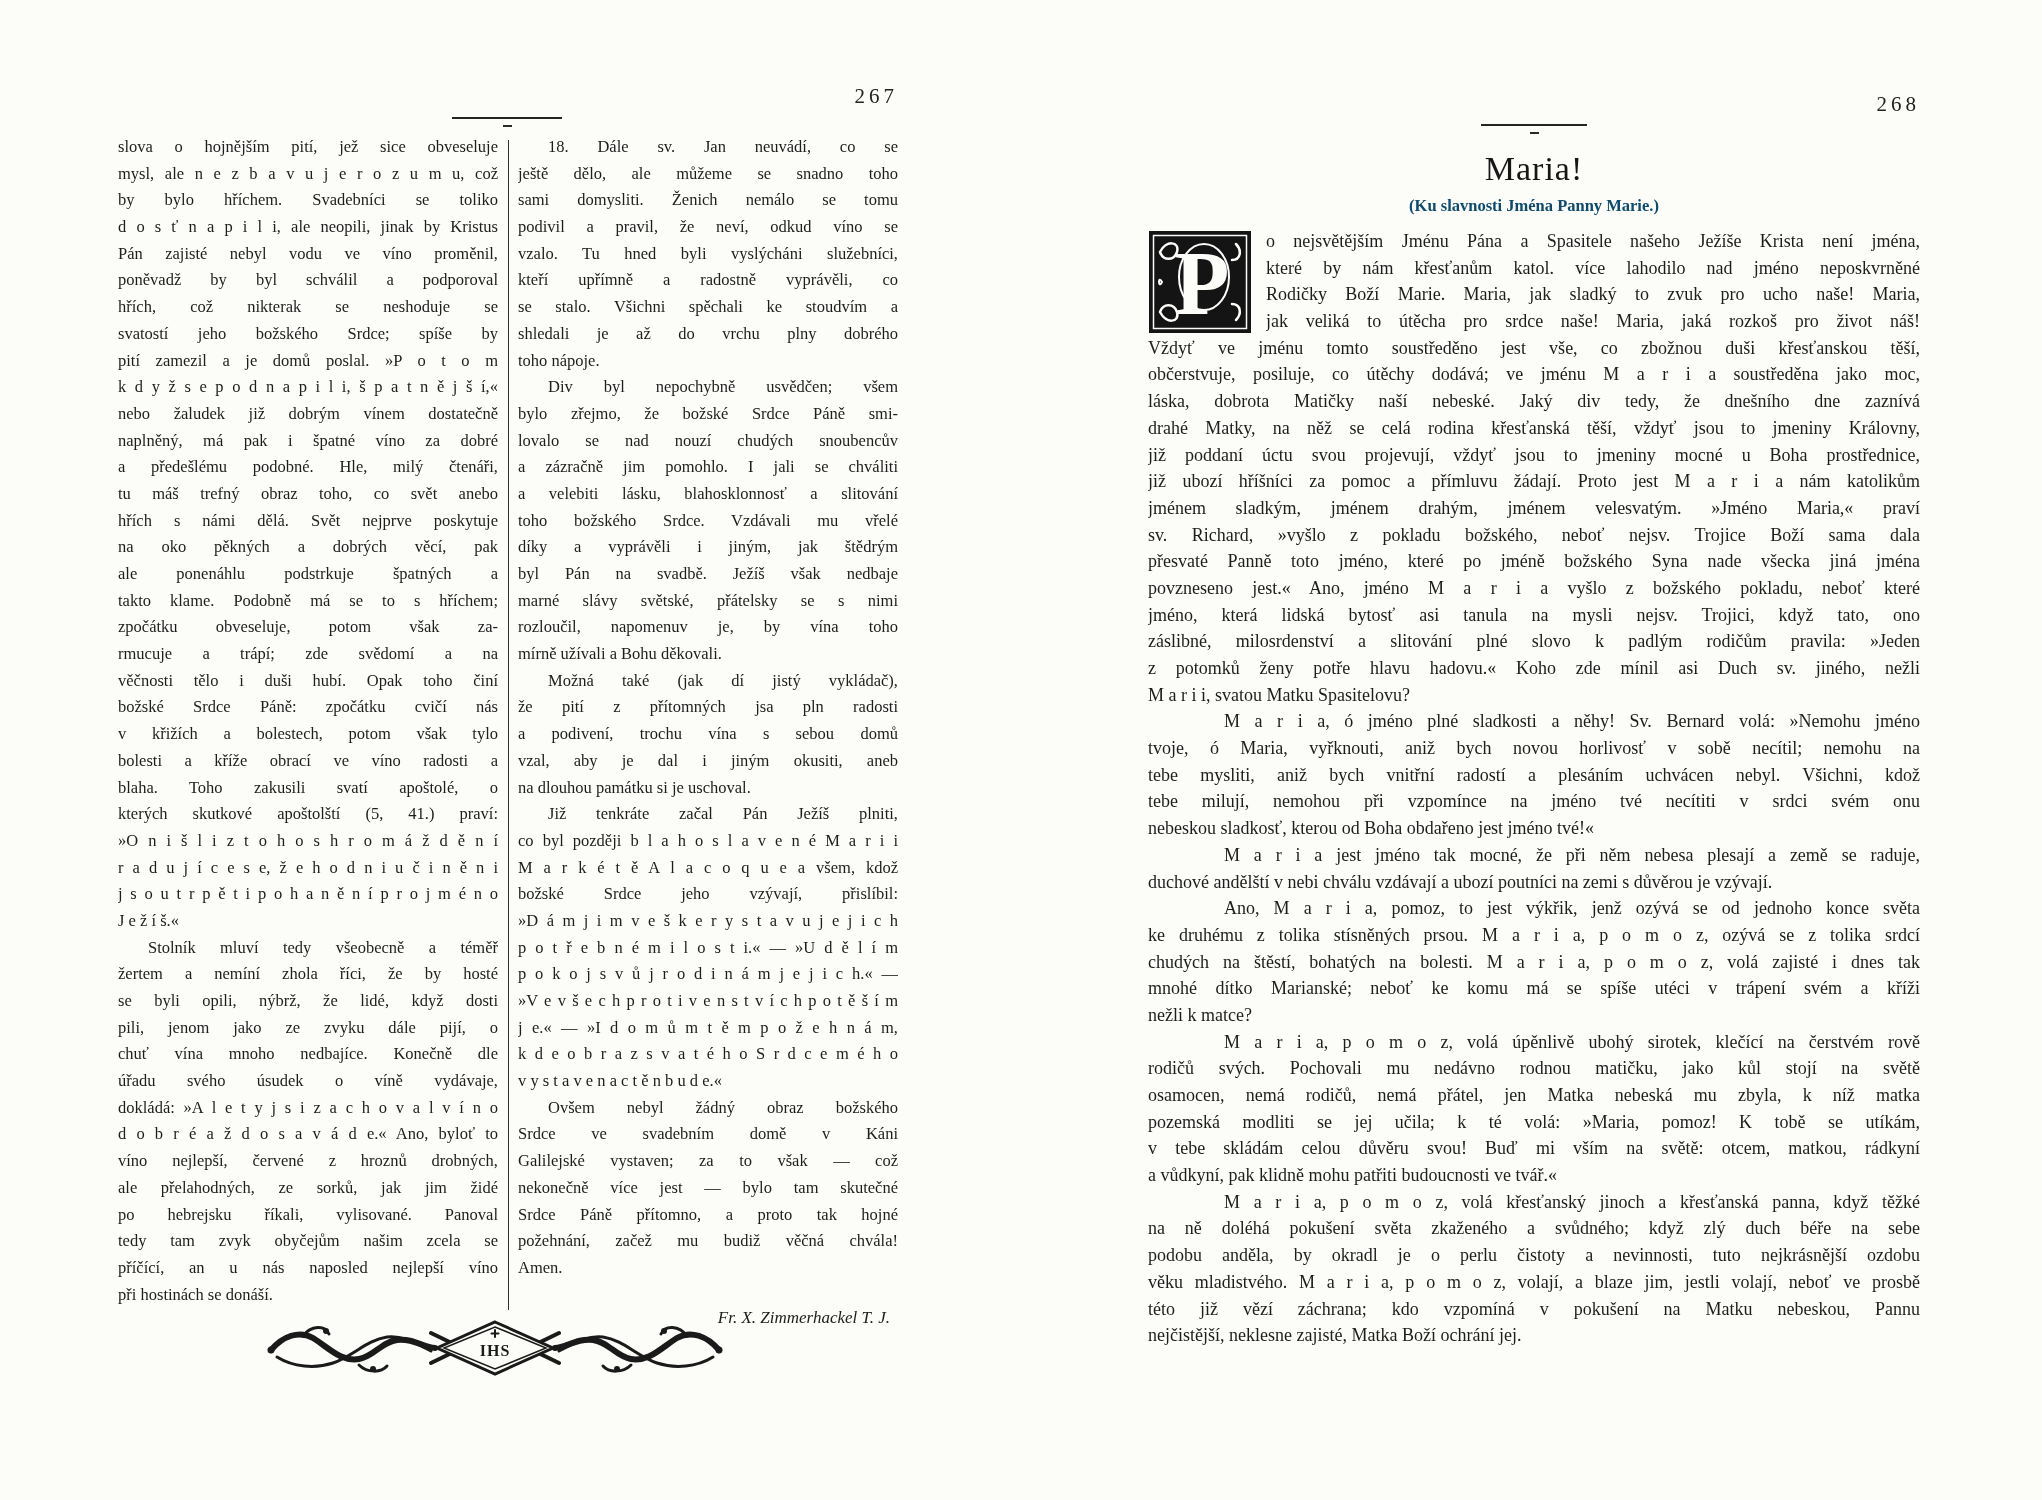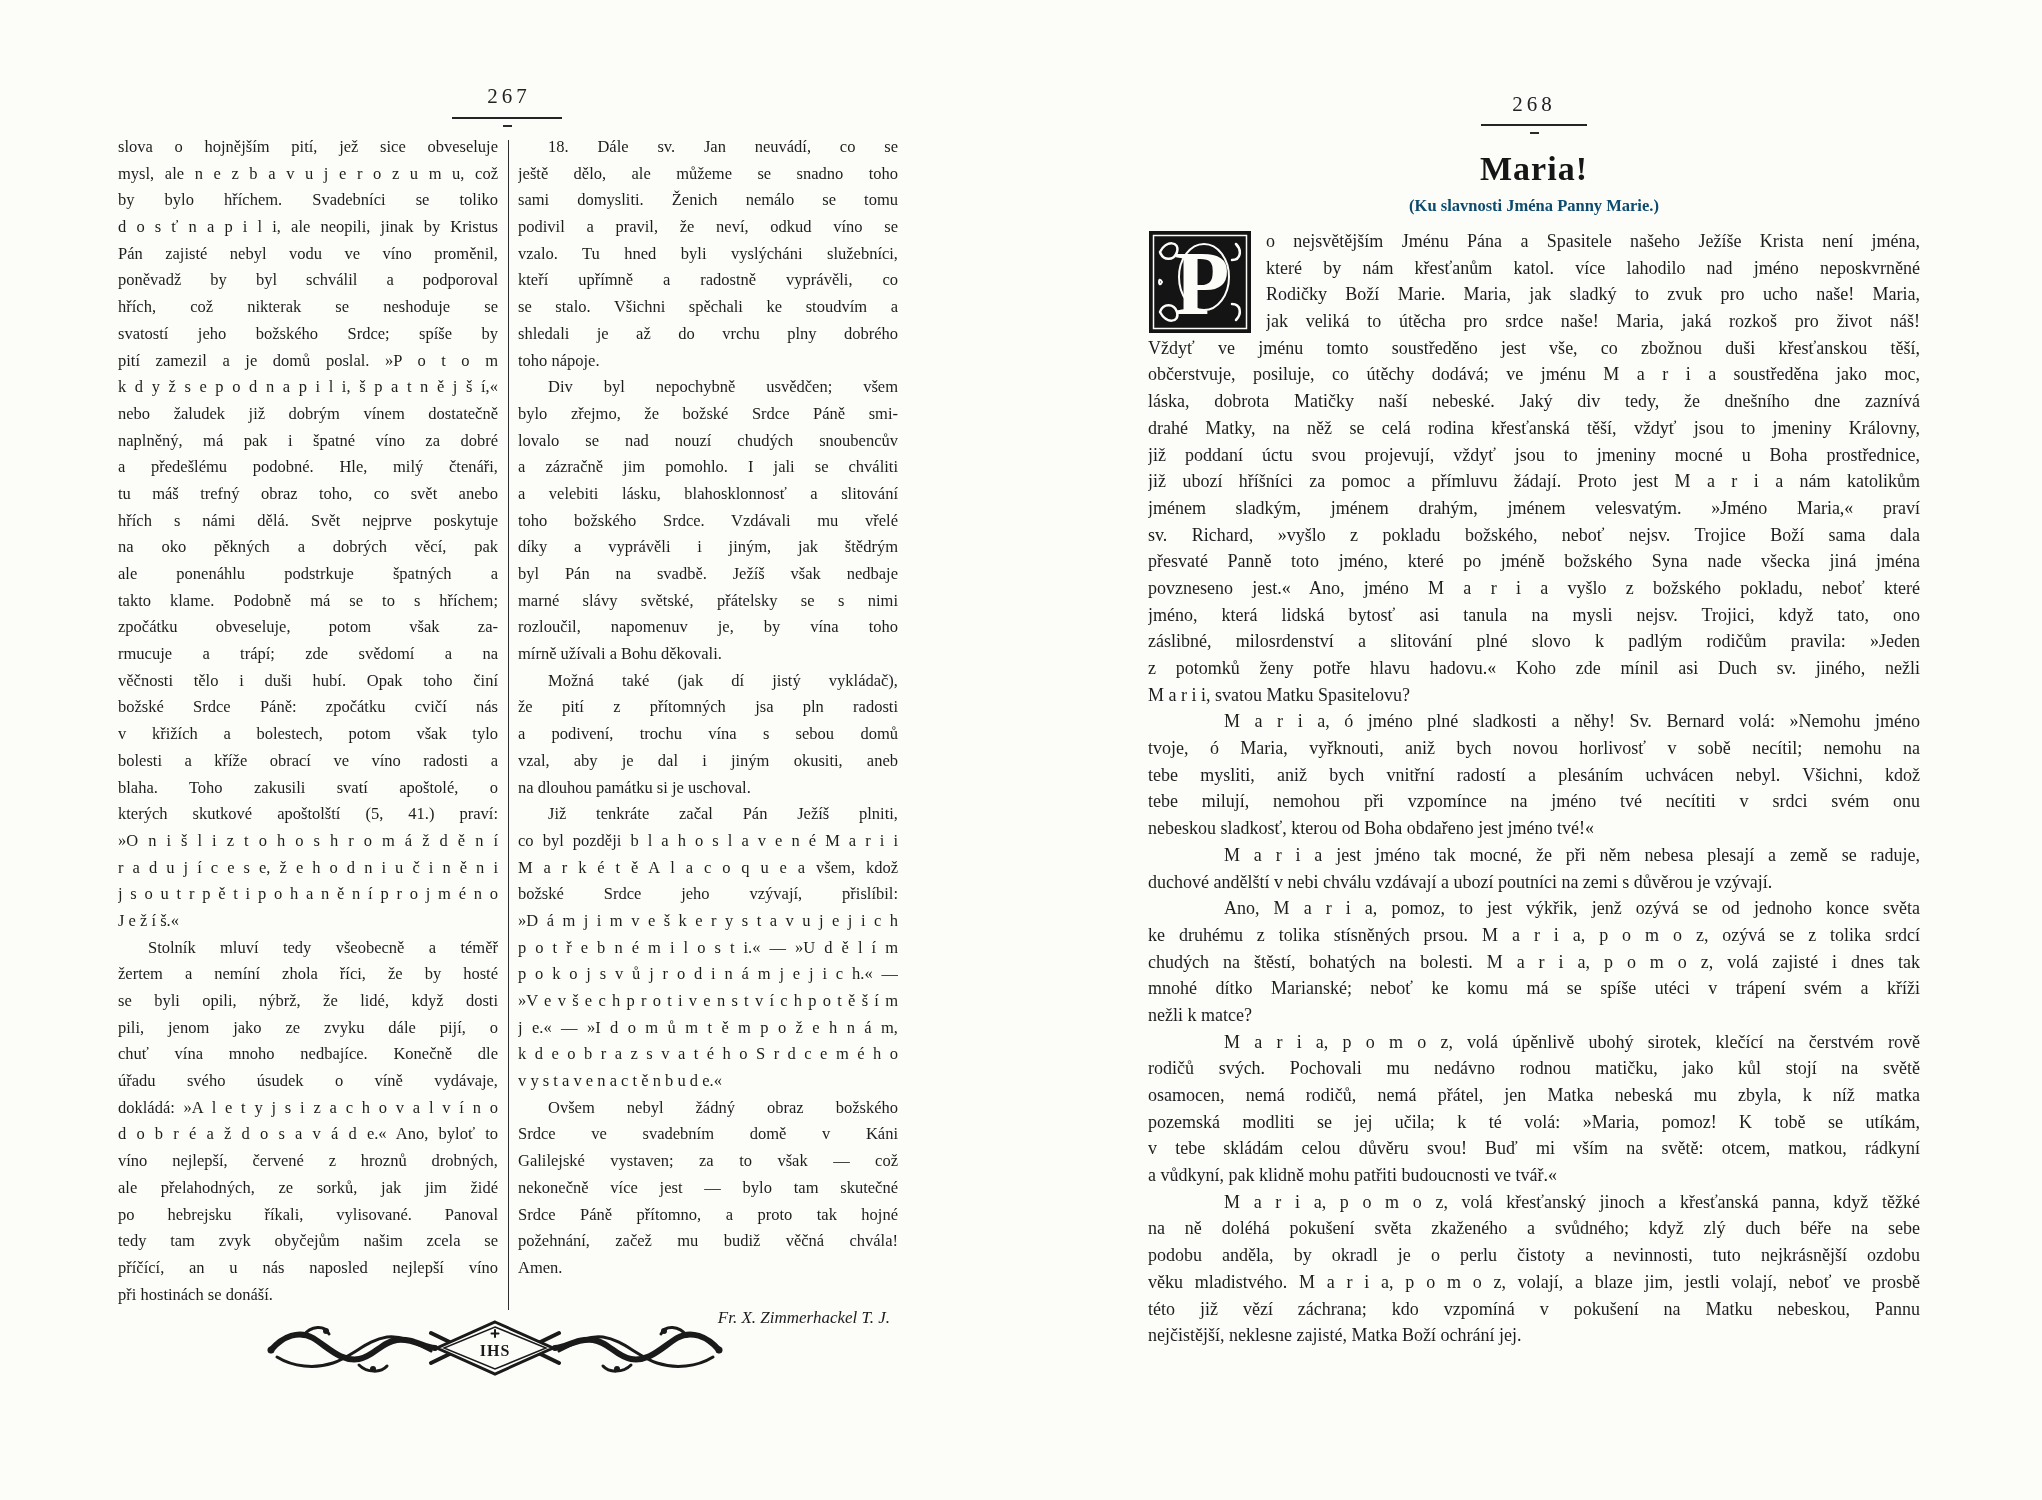--- a/index.html
+++ b/index.html
@@ -4,33 +4,33 @@
 <style>
   html,body{margin:0;padding:0;}
   body{
     width:2042px;height:1500px;position:relative;
     background:#fcfcf9;color:#1d1d1d;
     font-family:"Liberation Serif","DejaVu Serif",serif;
     overflow:hidden;
   }
   .abs{position:absolute;}
   .page{position:absolute;left:0;top:0;width:2042px;height:1500px;}
-  .pagenum{font-size:21px;letter-spacing:4px;text-align:center;color:#222;}
+  .pagenum{font-size:21px;letter-spacing:4px;text-align:right;color:#222;}
   .numrule{height:2px;background:#242424;}
   .numtick{height:2px;width:9px;background:#2a2a2a;}
   .coldivider{width:1px;background:#2e2e2e;}
   .col{width:380px;font-size:16.5px;}
   .tl{height:26.7px;line-height:26.7px;text-align:justify;text-align-last:justify;overflow:hidden;}
   .tl.fe{text-align:center;text-align-last:left;}
   .col .tl.fi{text-indent:30px;}
   .rbody{width:772px;font-size:18px;}
   .rbody .tl.fi{text-indent:76px;}
   .dropcap{float:left;width:104px;height:104px;margin:2px 14px 0 0;}
   .signature{text-align:right;font-style:italic;font-size:17px;color:#1d1d1d;padding-right:6px;margin-top:24px;}
-  .title{font-size:34px;font-weight:bold;text-align:center;letter-spacing:1px;color:#161616;}
+  .title{font-size:34px;font-weight:normal;text-align:center;letter-spacing:1px;color:#161616;}
   .subtitle{font-size:16.5px;font-weight:bold;text-align:center;color:#0c4a6e;}
 </style>
 </head>
 <body>
 
 <div class="page">
   <div class="abs pagenum" style="left:120px;top:84px;width:778px">267</div>
   <div class="abs numrule" style="left:452px;top:117px;width:110px"></div>
   <div class="abs numtick" style="left:503px;top:125px"></div>
 

